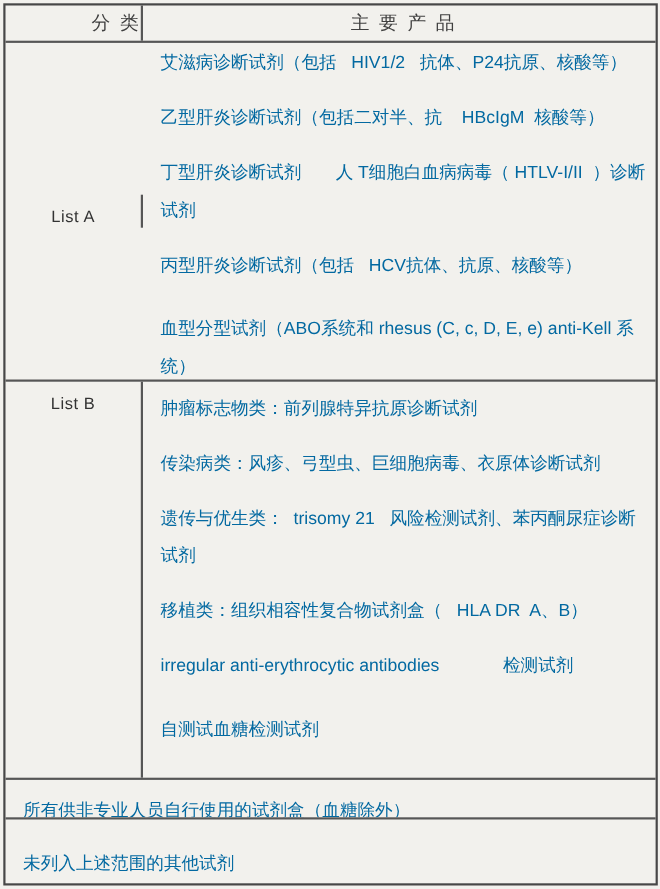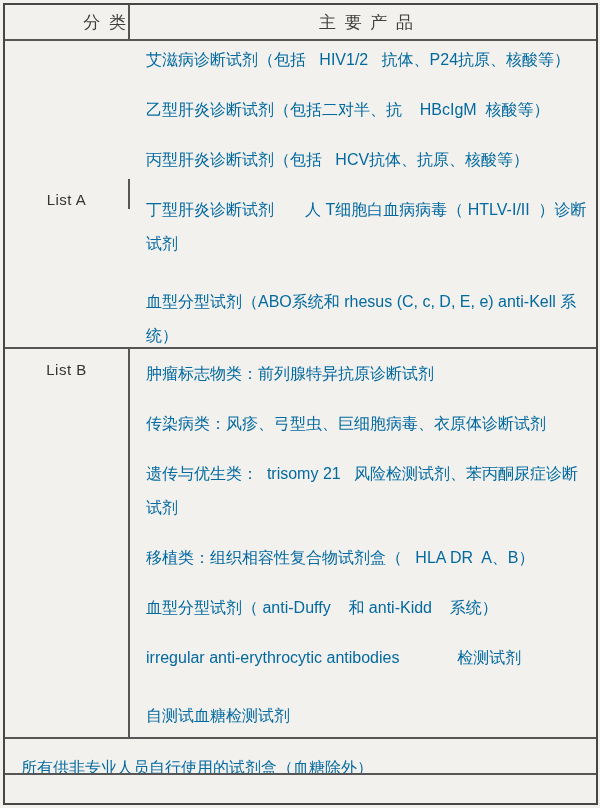--- a/index.html
+++ b/index.html
@@ -96,44 +96,46 @@
       </div>
     </div>
 
     <div class="row row-lista align-top">
       <div class="cell-cat">
         <span class="cat-label">List A</span>
       </div>
       <div class="cell-prod">
         <p class="product">艾滋病诊断试剂（包括   HIV1/2   抗体、P24抗原、核酸等）</p>
         <p class="product">乙型肝炎诊断试剂（包括二对半、抗    HBcIgM  核酸等）</p>
+        <p class="product">丁型肝炎诊断试剂       人 T细胞白血病病毒（ HTLV-I/II  ）诊断试剂</p>
         <p class="product">丙型肝炎诊断试剂（包括   HCV抗体、抗原、核酸等）</p>
-        <p class="product">丁型肝炎诊断试剂       人 T细胞白血病病毒（ HTLV-I/II  ）诊断试剂</p>
         <p class="product">血型分型试剂（ABO系统和 rhesus (C, c, D, E, e) anti-Kell 系统）</p>
       </div>
     </div>
 
     <div class="row row-listb align-top">
       <div class="cell-cat">
         <span class="cat-label">List B</span>
       </div>
       <div class="cell-prod">
         <p class="product">肿瘤标志物类：前列腺特异抗原诊断试剂</p>
         <p class="product">传染病类：风疹、弓型虫、巨细胞病毒、衣原体诊断试剂</p>
         <p class="product">遗传与优生类：  trisomy 21   风险检测试剂、苯丙酮尿症诊断试剂</p>
         <p class="product">移植类：组织相容性复合物试剂盒（   HLA DR  A、B）</p>
-        <p class="product">血型分型试剂（ anti-Duffy    和 anti-Kidd    系统）</p>
         <p class="product">irregular anti-erythrocytic antibodies             检测试剂</p>
         <p class="product">自测试血糖检测试剂</p>
       </div>
     </div>
 
     <div class="row row-self align-center">
       <div class="cell-prod">
         <p class="product">所有供非专业人员自行使用的试剂盒（血糖除外）</p>
       </div>
     </div>
 
     <div class="row row-general align-center">
+      <div class="cell-prod">
+        <p class="product">未列入上述范围的其他试剂</p>
+      </div>
     </div>
 
   </div>
 </div>
 
 </body></html>

